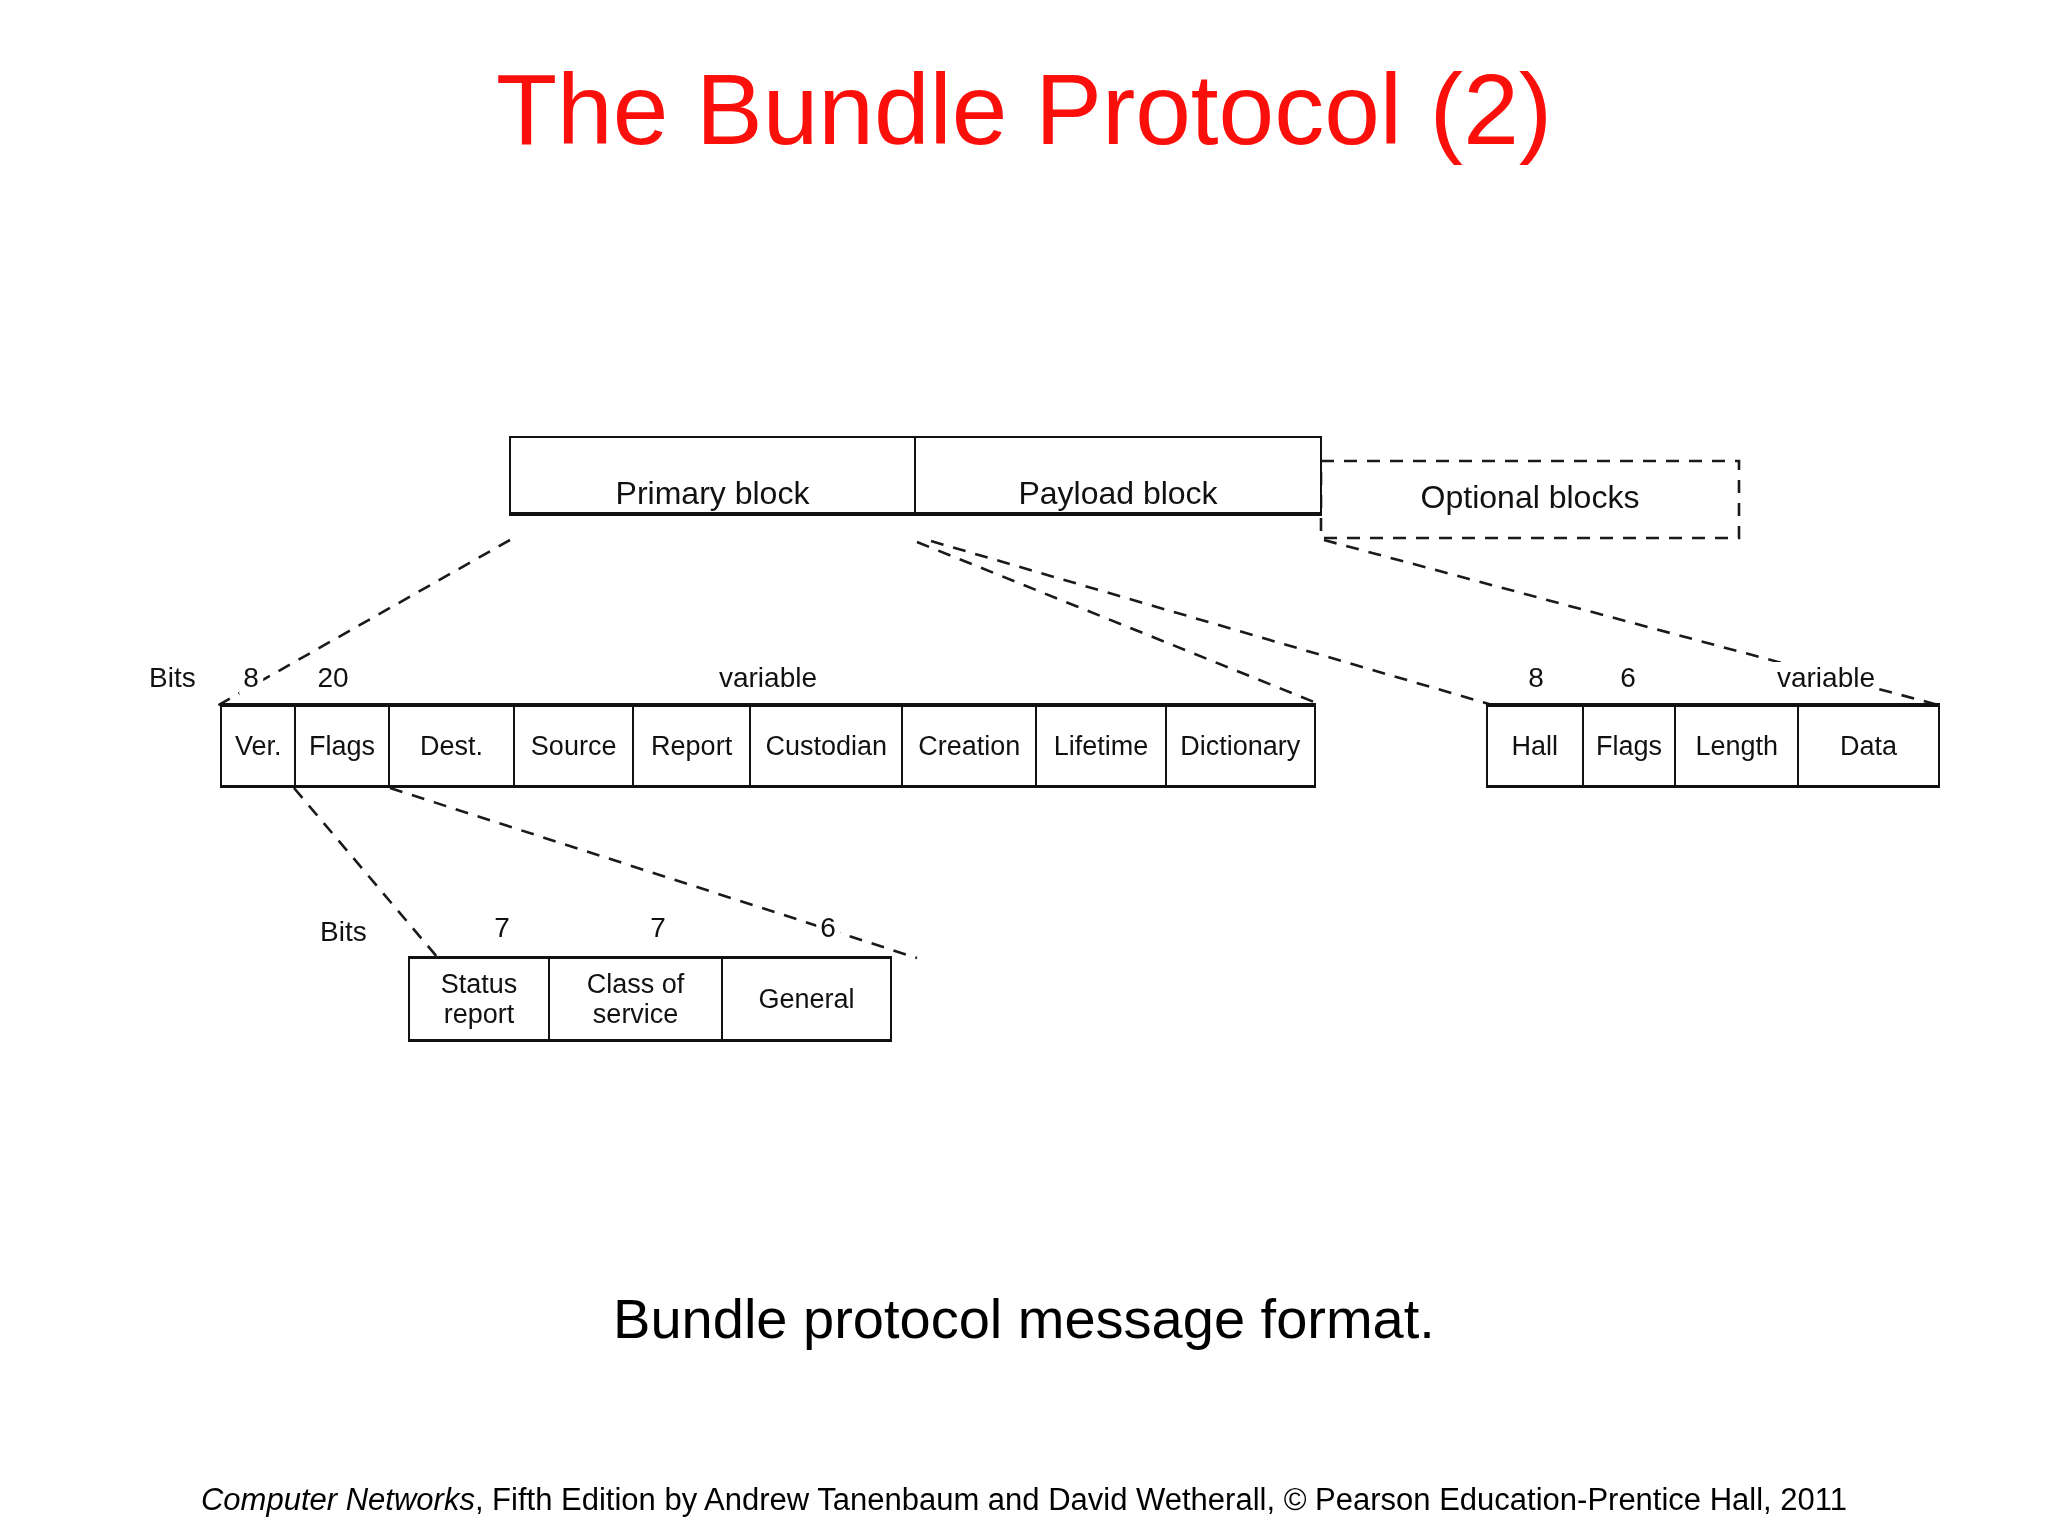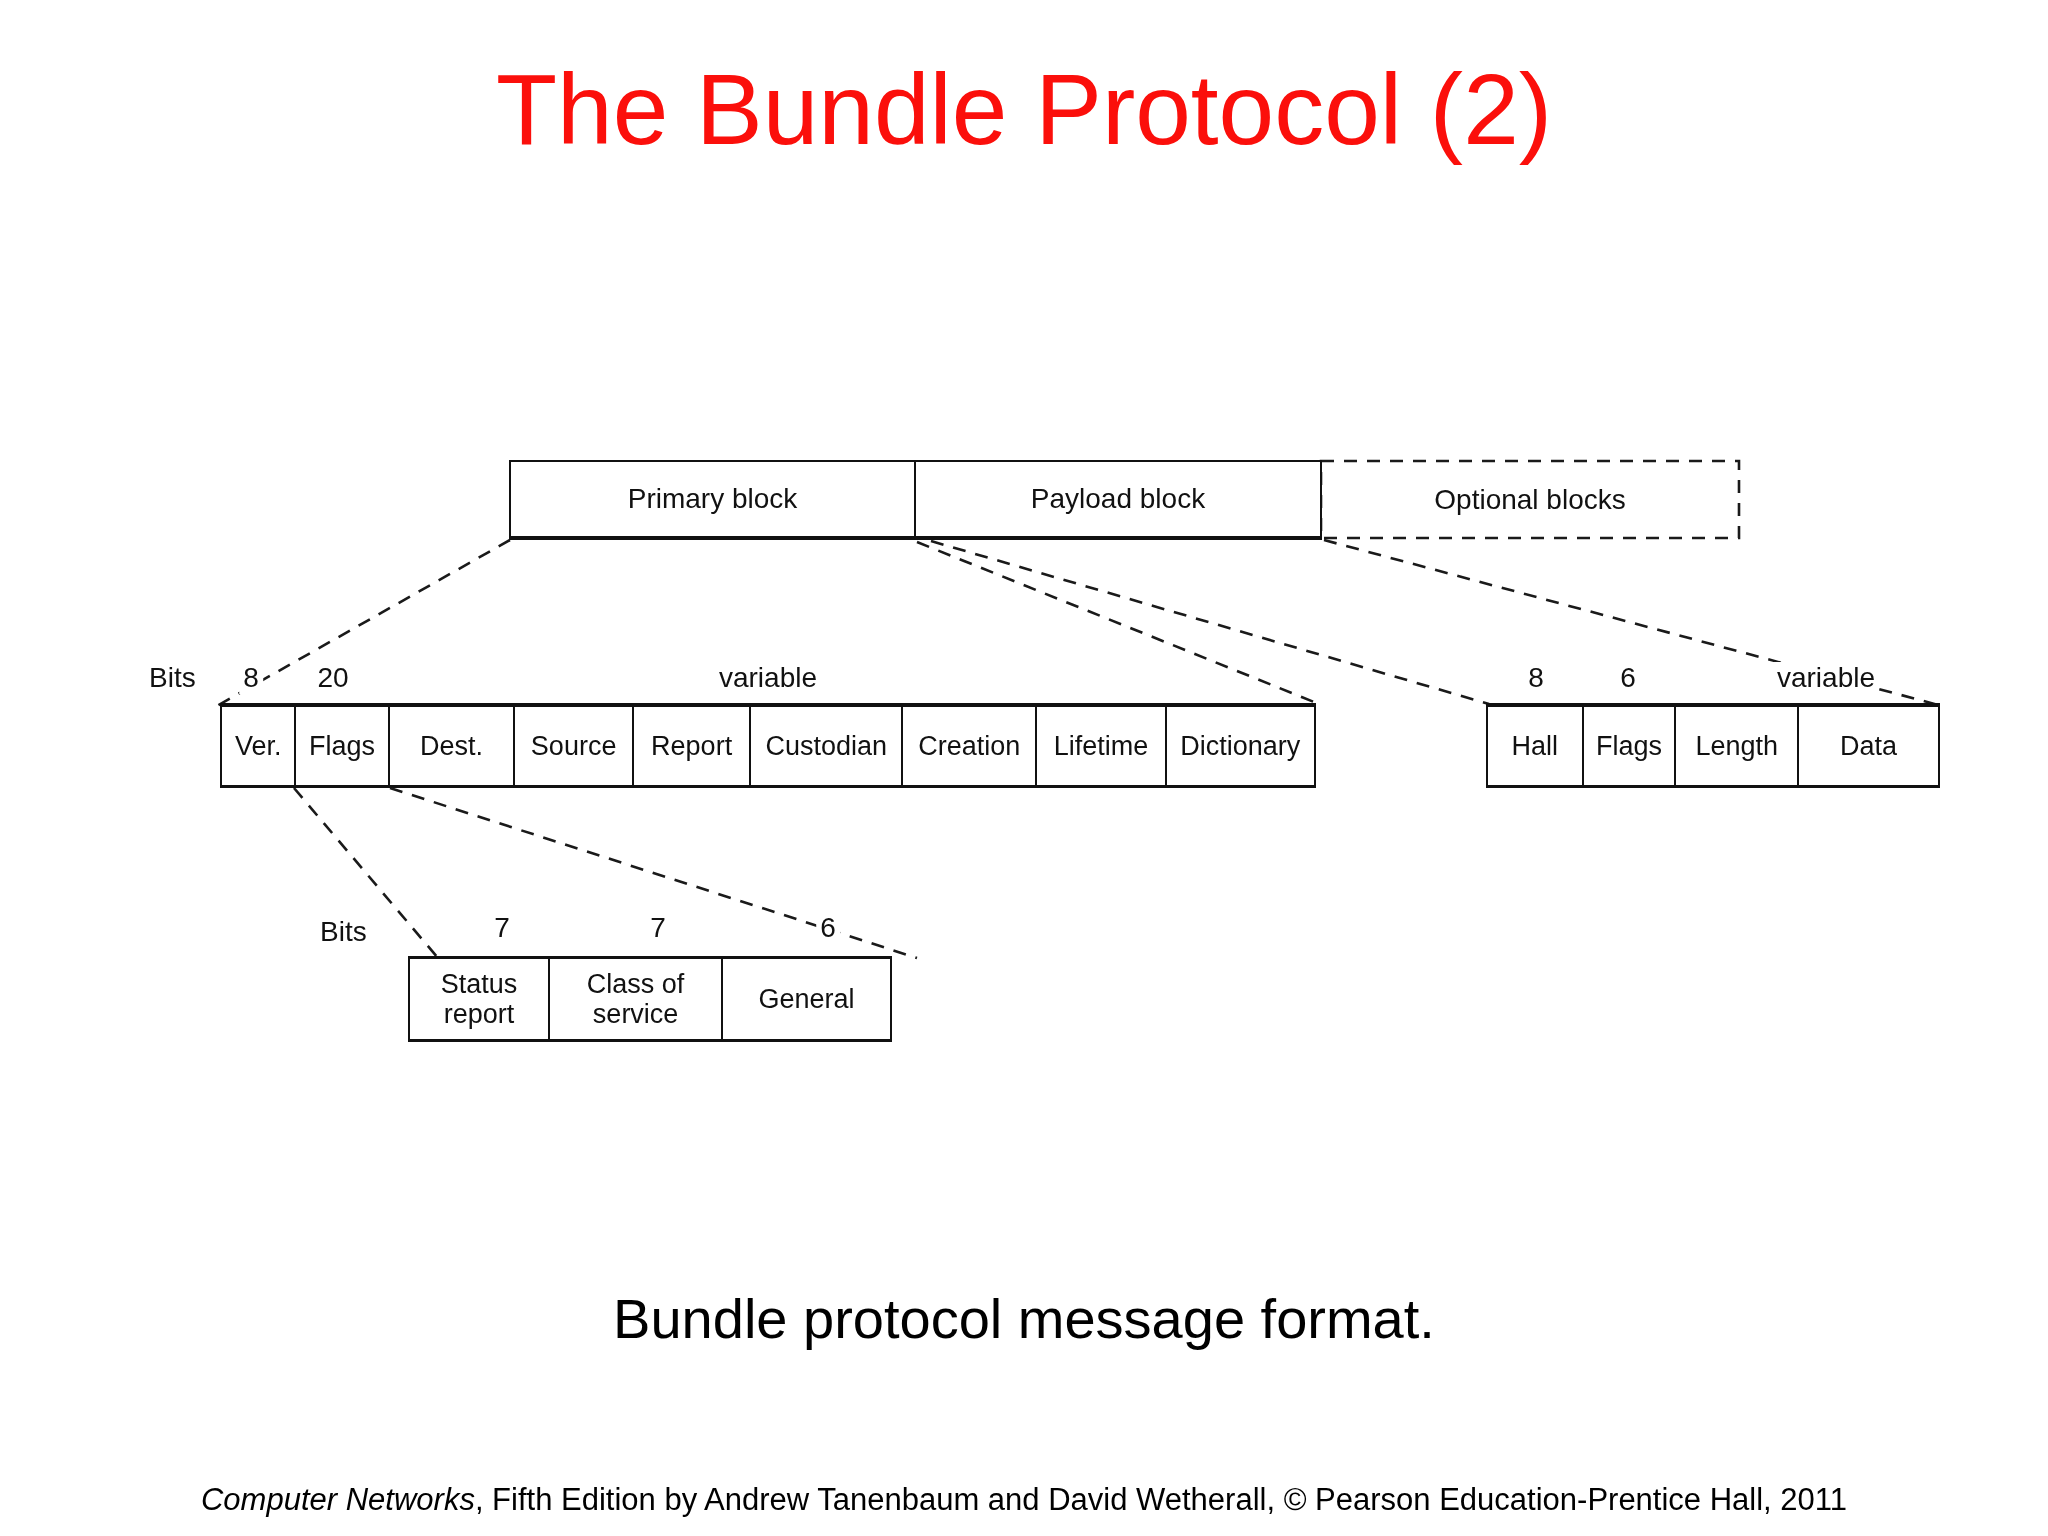--- a/index.html
+++ b/index.html
@@ -29,27 +29,27 @@
     z-index: 1;
   }
   svg.overlay line, svg.overlay rect {
     stroke: #1a1a1a;
     stroke-width: 2.6;
     fill: none;
     stroke-dasharray: 13 10;
   }
   .block {
     position: absolute;
-    top: 460px;
+    top: 436px;
     height: 80px;
     box-sizing: border-box;
     display: flex;
-    align-items: center;
+    align-items: flex-end;
     justify-content: center;
-    font-size: 28px;
+    font-size: 32px;
     z-index: 2;
     background: transparent;
   }
   .block.solid { border: 2.5px solid #111; border-bottom-width: 4px; background: #ffffff; }
   .block.nolb  { border-left: none; }
   .fieldrow {
     position: absolute;
     box-sizing: border-box;
     display: flex;
     border: 2.5px solid #111;

